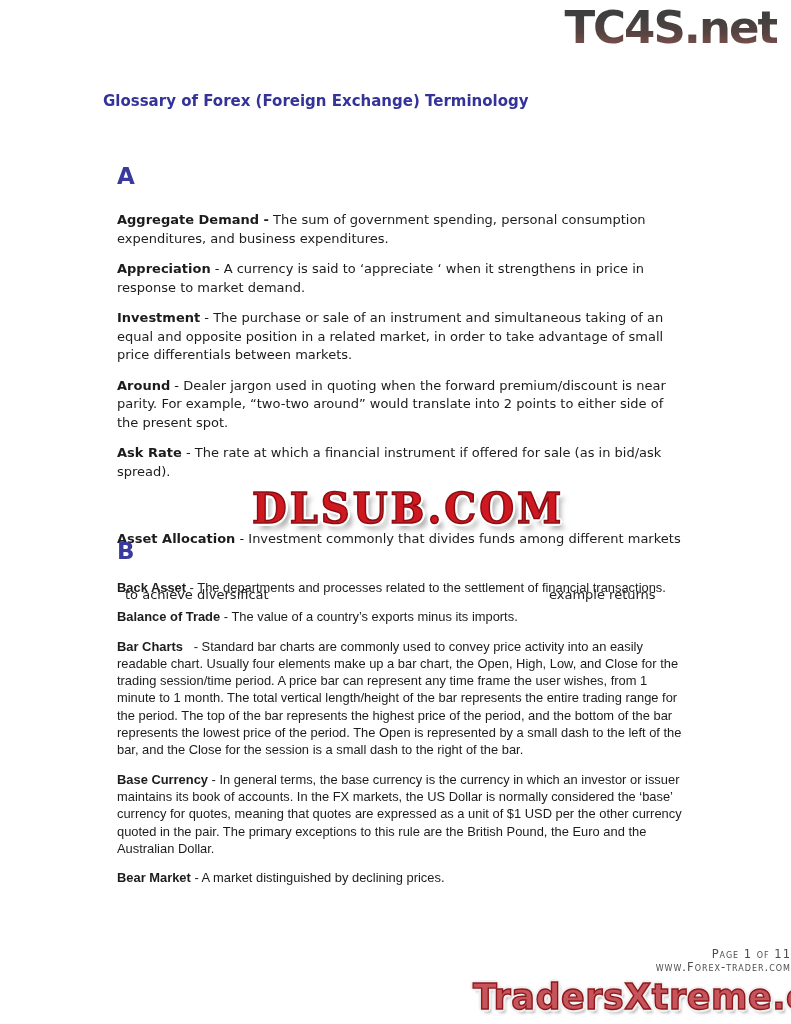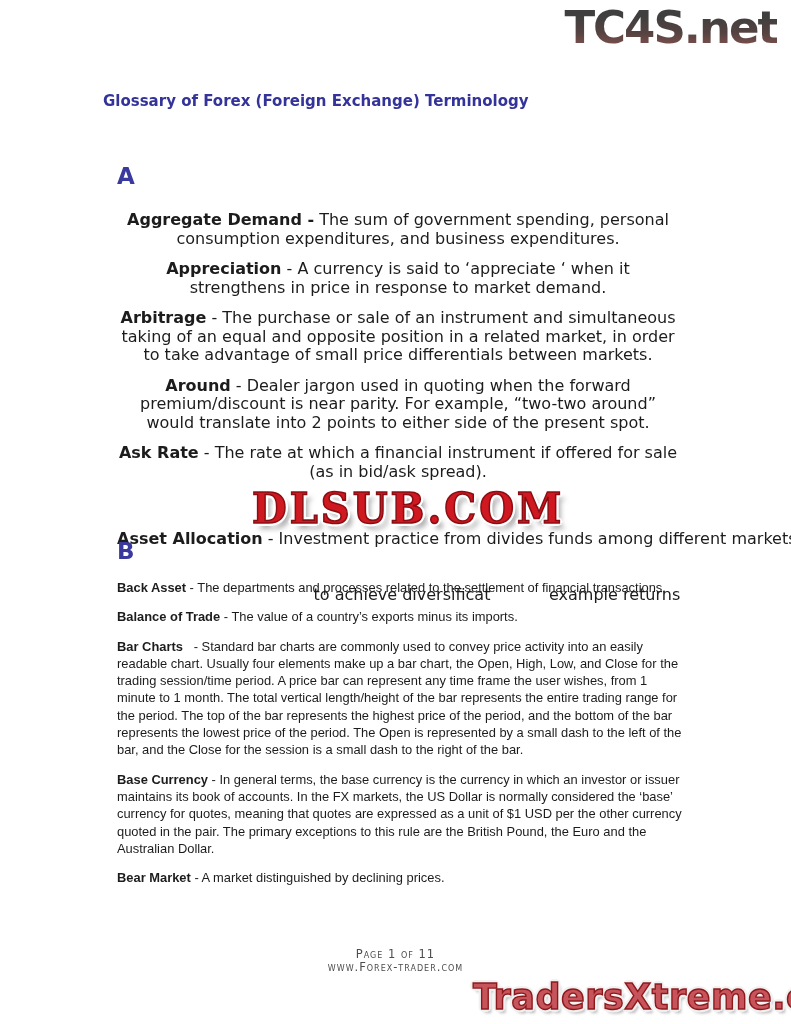--- a/index.html
+++ b/index.html
@@ -32,21 +32,21 @@
     font-size:23px; color:#3a3a9e; line-height:26px;
   }
   .section-a .heading { margin:0 0 22px 0; }
   .section-b .heading { margin:0 0 15px 0; }
 
   .entry {
     margin:0 0 12px 0; white-space:pre-wrap;
     color:#1c1c1c;
   }
   .section-a .entry {
-    font-family:"DejaVu Sans", sans-serif; font-size:16px; line-height:18.5px;text-align:center;
+    font-family:"DejaVu Sans", sans-serif; font-size:13px; line-height:18.5px;
   }
   .section-b .entry {
     font-family:"Liberation Sans", sans-serif; font-size:12.9px; line-height:17.3px;
   }
   .entry b { font-weight:bold; }
 
   
   .asset .aline { display:block; white-space:nowrap; }
   .asset .l2 { position:relative;margin-left:8px; }
   .asset .frag-right { position:absolute; left:424px; top:0; }
@@ -58,21 +58,21 @@
     -webkit-text-stroke:1.5px #8b0d12;
     text-shadow:
       -2px -2px 0 #fff, 2px -2px 0 #fff, -2px 2px 0 #fff, 2px 2px 0 #fff,
       0 -3px 0 #fff, 0 3px 0 #fff, -3px 0 0 #fff, 3px 0 0 #fff,
       5px 6px 5px rgba(110,110,110,0.55);
     transform:scaleY(1.06);
   }
 
   .footer {
     position:absolute; top:948px; left:0; width:100%;
-    text-align:center; color:#4d4d4d;
+    text-align:right; color:#4d4d4d;
     font-family:"DejaVu Sans", sans-serif; font-size:11.5px;
     font-variant:small-caps; letter-spacing:1px; line-height:13px;
   }
 
   .tx-logo {
     position:absolute; top:977px; left:473px; z-index:5;
     font-family:"DejaVu Sans", sans-serif; font-weight:bold; font-size:35px;
     letter-spacing:0.5px; color:#c6545a;
     -webkit-text-stroke:1.4px #8c181c;
     text-shadow:
@@ -92,28 +92,28 @@
 
   <div class="doc-title">Glossary of Forex (Foreign Exchange) Terminology</div>
 
   <div class="section section-a">
     <div class="heading">A</div>
 
     <p class="entry"><b>Aggregate Demand -</b><span> The sum of government spending, personal consumption expenditures, and business expenditures.</span></p>
 
     <p class="entry"><b>Appreciation</b><span> - A currency is said to ‘appreciate ‘ when it strengthens in price in response to market demand.</span></p>
 
-    <p class="entry"><b>Arbitrage</b><span> - The purchase or sale of an instrument and simultaneous taking of an equal and opposite position in a related market, in order to take advantage of small price differentials between markets.</span></p>
+    <p class="entry"><b>Investment</b><span> - The purchase or sale of an instrument and simultaneous taking of an equal and opposite position in a related market, in order to take advantage of small price differentials between markets.</span></p>
 
     <p class="entry"><b>Around</b><span> - Dealer jargon used in quoting when the forward premium/discount is near parity. For example, “two-two around” would translate into 2 points to either side of the present spot.</span></p>
 
     <p class="entry"><b>Ask Rate</b><span> - The rate at which a financial instrument if offered for sale (as in bid/ask spread).</span></p>
 
     <p class="entry asset">
-      <span class="aline"><b>Asset Allocation</b><span> - Investment practice from divides funds among different markets</span></span>
+      <span class="aline"><b>Asset Allocation</b><span> - Investment commonly that divides funds among different markets</span></span>
       <span class="aline l2"><span>to achieve diversificat</span><span class="frag-right">example returns</span></span>
     </p>
   </div>
 
   <div class="watermark">DLSUB.COM</div>
 
   <div class="section section-b">
     <div class="heading">B</div>
 
     <p class="entry"><b>Back Asset</b><span> - The departments and processes related to the settlement of financial transactions.</span></p>

